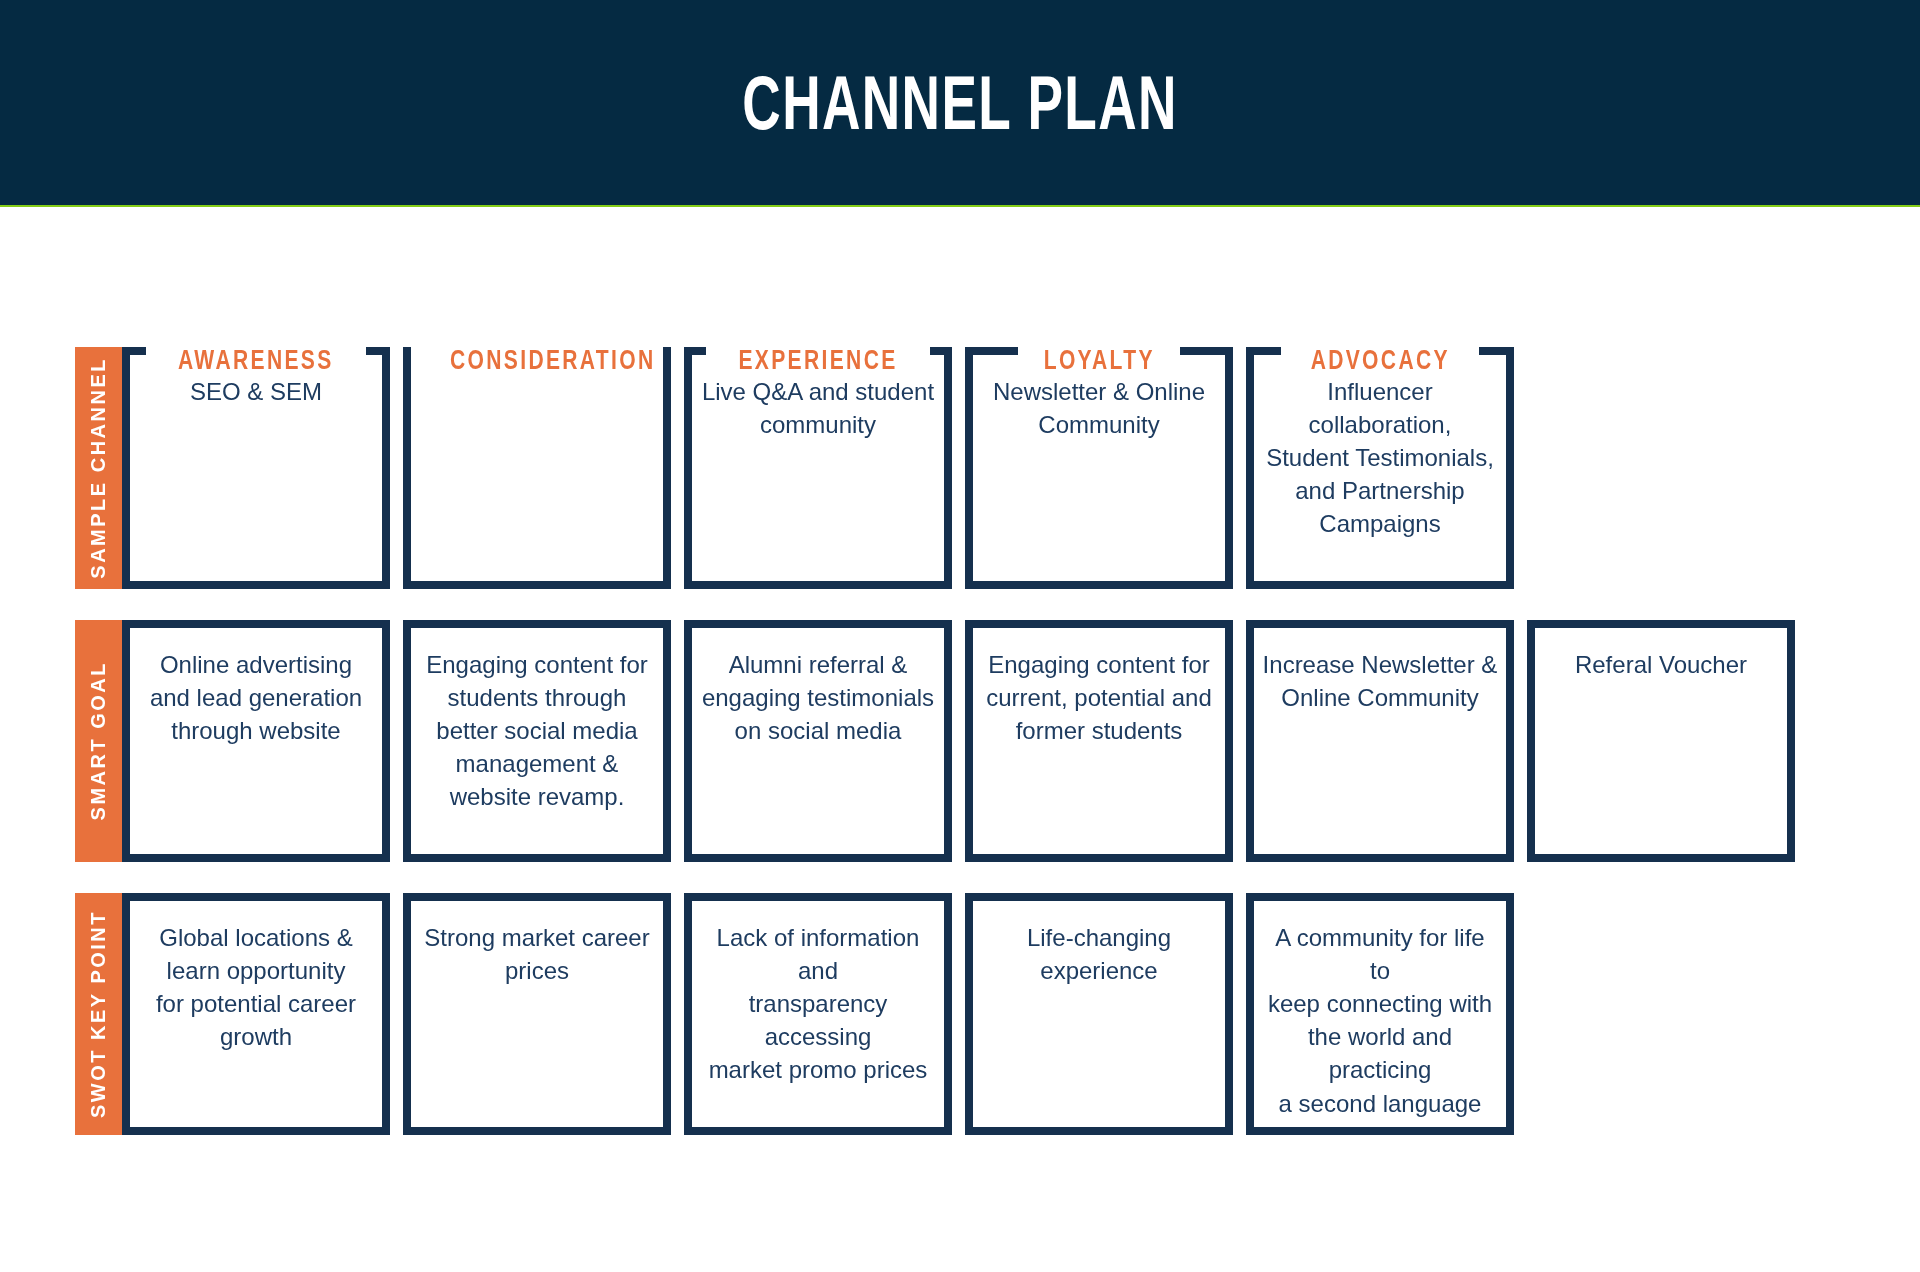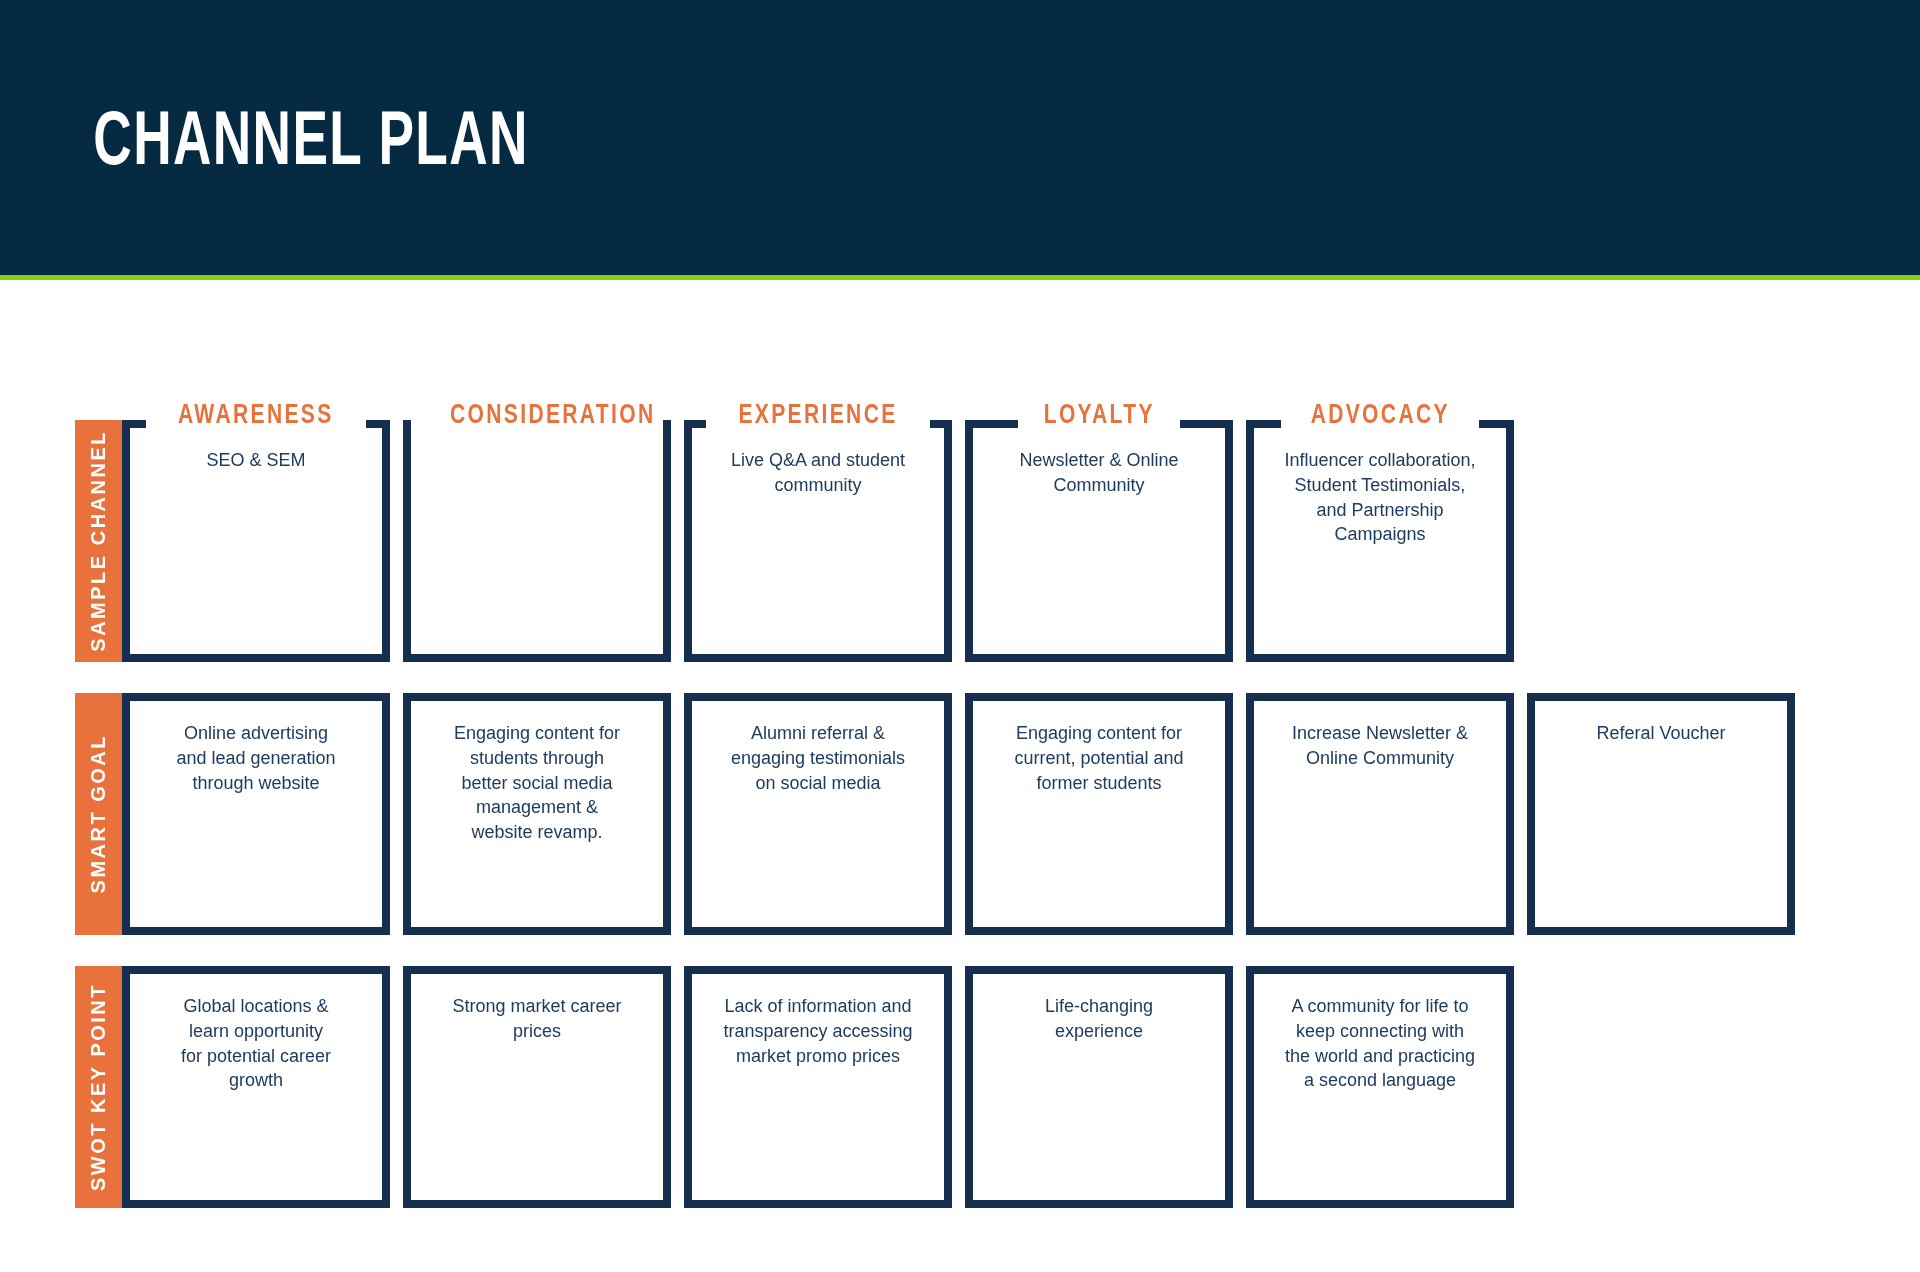--- a/index.html
+++ b/index.html
@@ -11,24 +11,24 @@
   }
   *{box-sizing:border-box;}
   html,body{margin:0;padding:0;}
   body{
     width:1920px;height:1272px;
     background:#ffffff;
     font-family:"Liberation Sans",sans-serif;
     overflow:hidden;
   }
   .band{
-    height:280px;
+    height:207px;
     background:var(--navy-band);
-    border-bottom:5px solid #84cc16;
-    display:flex;align-items:center;justify-content:flex-start;
+    border-bottom:2px solid #84cc16;
+    display:flex;align-items:center;justify-content:center;
   }
   .band-title{
     margin:0;
     color:#ffffff;
     font-size:76px;
     font-weight:700;
     letter-spacing:2px;
     transform:scaleX(0.70);
     white-space:nowrap;
   }
@@ -61,38 +61,38 @@
     border:8px solid var(--navy-border);
     background:#ffffff;
     position:relative;
   }
   .cell + .cell{margin-left:13px;}
   .cell.headered{border-top:none;}
   .cell-header{
     position:absolute;
     top:0;left:0;right:0;
     height:8px;
-    display:flex;align-items:flex-end;
+    display:flex;align-items:flex-start;
     column-gap:10px;
   }
   .dash{flex:1 1 auto;height:8px;background:var(--navy-border);}
   .coltitle{
     color:var(--orange);
     font-weight:700;
     font-size:27px;
     letter-spacing:3px;
     transform:scaleX(0.78);
     white-space:nowrap;
     line-height:1;
   }
   .cell-text{
     padding:20px 8px 0;
     text-align:center;
     color:var(--text-navy);
-    font-size:18px;
+    font-size:24px;
     line-height:1.38;
     white-space:pre-line;
   }
   .cell.headered .cell-text{padding-top:28px;}
 </style>
 </head>
 <body>
 
 <header class="band">
   <h1 class="band-title">CHANNEL PLAN</h1>

